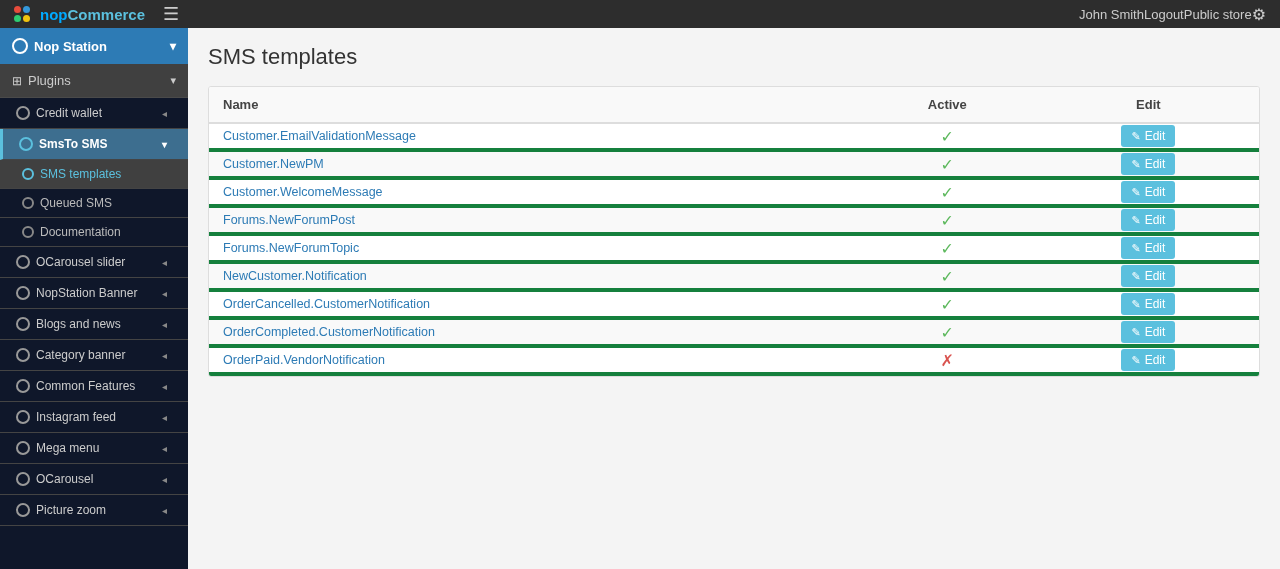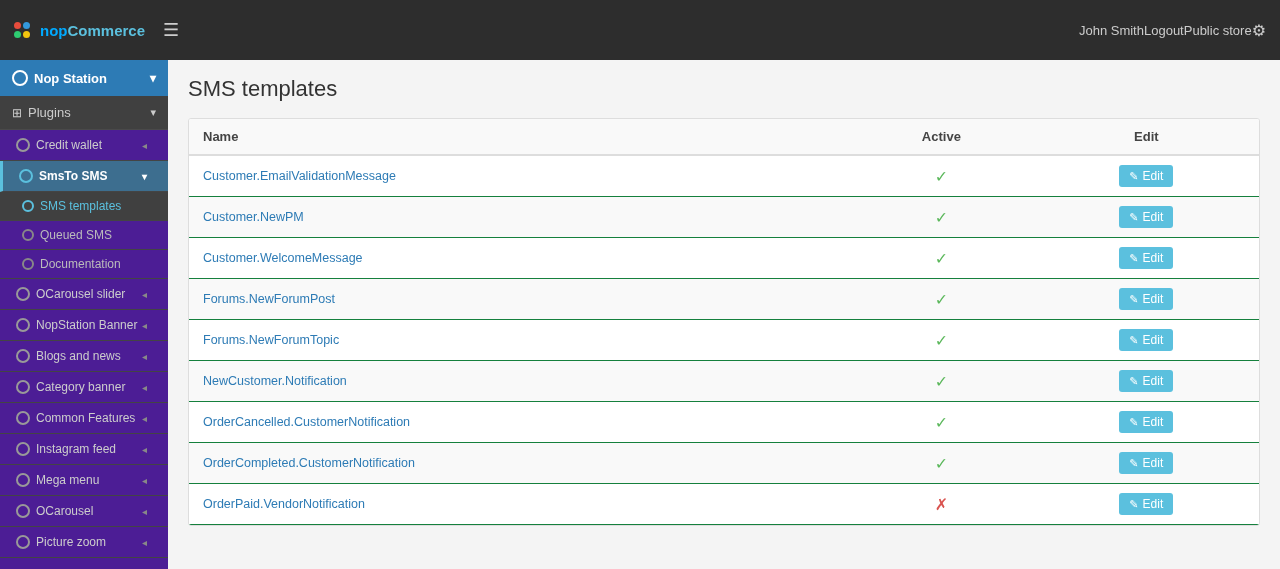--- a/index.html
+++ b/index.html
@@ -1,21 +1,21 @@
 <!DOCTYPE html>
 <html><head>
   <meta charset="utf-8">
   <style>
     * { box-sizing: border-box; margin: 0; padding: 0; }
     body { font-family: 'Segoe UI', Arial, sans-serif; font-size: 13px; background: #f4f4f4; display: flex; flex-direction: column; height: 569px; overflow: hidden; }
 
     
     .navbar {
       background: #2d2d2d;
-      height: 60px;
+      height: 28px;
       display: flex;
       align-items: center;
       padding: 0 14px;
       flex-shrink: 0;
       justify-content: space-between;
     }
     .navbar-left { display: flex; align-items: center; gap: 10px; }
     .navbar-logo { display: flex; align-items: center; gap: 6px; }
     .logo-dots { display: flex; flex-wrap: wrap; width: 20px; gap: 2px; }
     .logo-dot { width: 7px; height: 7px; border-radius: 50%; }
@@ -24,22 +24,22 @@
     .hamburger { color: #ccc; font-size: 18px; cursor: pointer; margin-left: 8px; }
     .navbar-right { display: flex; align-items: center; color: #ccc; font-size: 13px; }
     .navbar-right a { color: #ccc; text-decoration: none; }
     .gear-icon { color: #ccc; font-size: 16px; }
 
     
     .main-layout { display: flex; flex: 1; overflow: hidden; }
 
     
     .sidebar {
-      width: 168px;
-      background: #4c1d95;
+      width: 188px;
+      background: #0f172a;
       flex-shrink: 0;
       overflow-y: auto;
       overflow-x: hidden;
     }
     .sidebar::-webkit-scrollbar { width: 4px; }
     .sidebar::-webkit-scrollbar-thumb { background: #555; }
 
     .sidebar-group-header {
       background: #2d7bb5;
       color: #fff;
@@ -113,22 +113,22 @@
     .data-table thead tr { background: #f9f9f9; border-bottom: 2px solid #ddd; }
     .data-table th {
       padding: 10px 14px;
       text-align: left;
       font-size: 13px;
       font-weight: 600;
       color: #444;
     }
     .data-table th.center { text-align: center; }
     .data-table td {
-      padding: 9px 14px;
-      border-bottom: 1px solid #15803d;
+      padding: 1px 14px;
+      border-bottom: 4px solid #15803d;
       font-size: 12.5px;
       color: #333;
     }
     .data-table td.center { text-align: center; }
     .data-table tbody tr:nth-child(odd) { background: #fff; }
     .data-table tbody tr:nth-child(even) { background: #f9f9f9; }
 
     .template-link { color: #2d7bb5; text-decoration: none; }
 
     .check-true { color: #5cb85c; font-size: 16px; }

